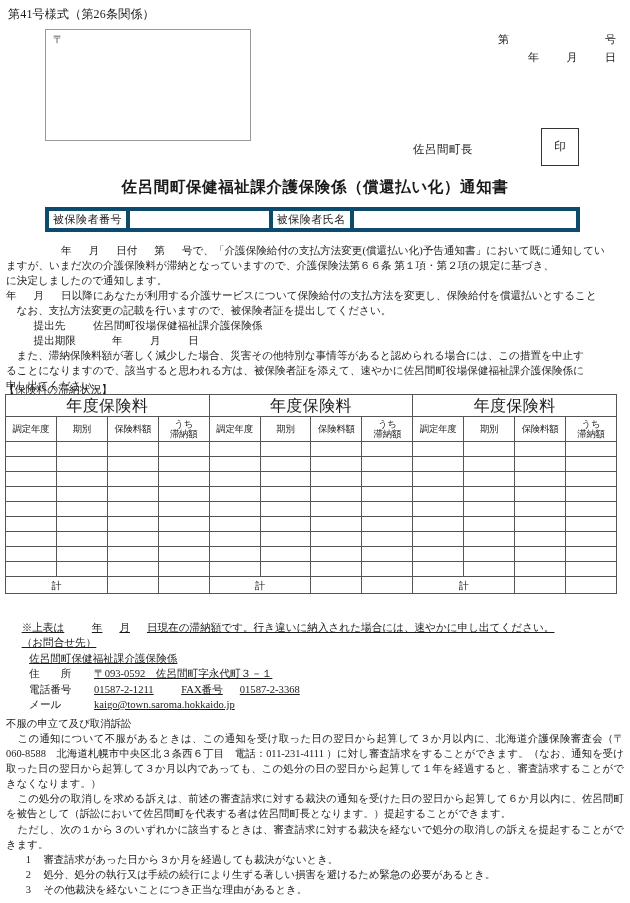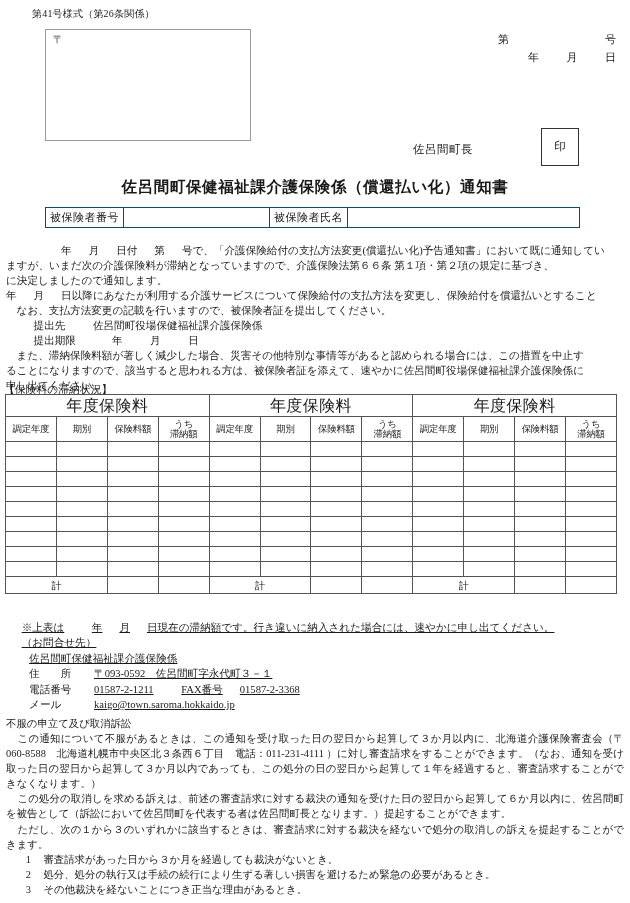--- a/index.html
+++ b/index.html
@@ -22,23 +22,22 @@
     width: 630px;
     height: 903px;
     padding: 0;
   }
 
   
   .form-no {
     position: absolute;
     left: 8px;
     top: 7px;
-    font-size: 10px;
+    font-size: 12px;
     letter-spacing: 0.2px;
-    margin-left: 24px;
   }
   .addr-box {
     position: absolute;
     left: 45px;
     top: 29px;
     width: 206px;
     height: 112px;
     border: 1px solid #999;
     box-sizing: border-box;
   }
@@ -103,21 +102,21 @@
   
   .insured-table {
     position: absolute;
     left: 45px;
     top: 207px;
     width: 535px;
     border-collapse: collapse;
     font-size: 11px;
   }
   .insured-table td {
-    border: 1px solid #0c4a6e;
+    border: 4px solid #0c4a6e;
     height: 20px;
     padding: 1px 4px;
     box-sizing: border-box;
   }
   .insured-table td.lbl {
     width: 76px;
     text-align: center;
     letter-spacing: 0.5px;
     white-space: nowrap;
   }

